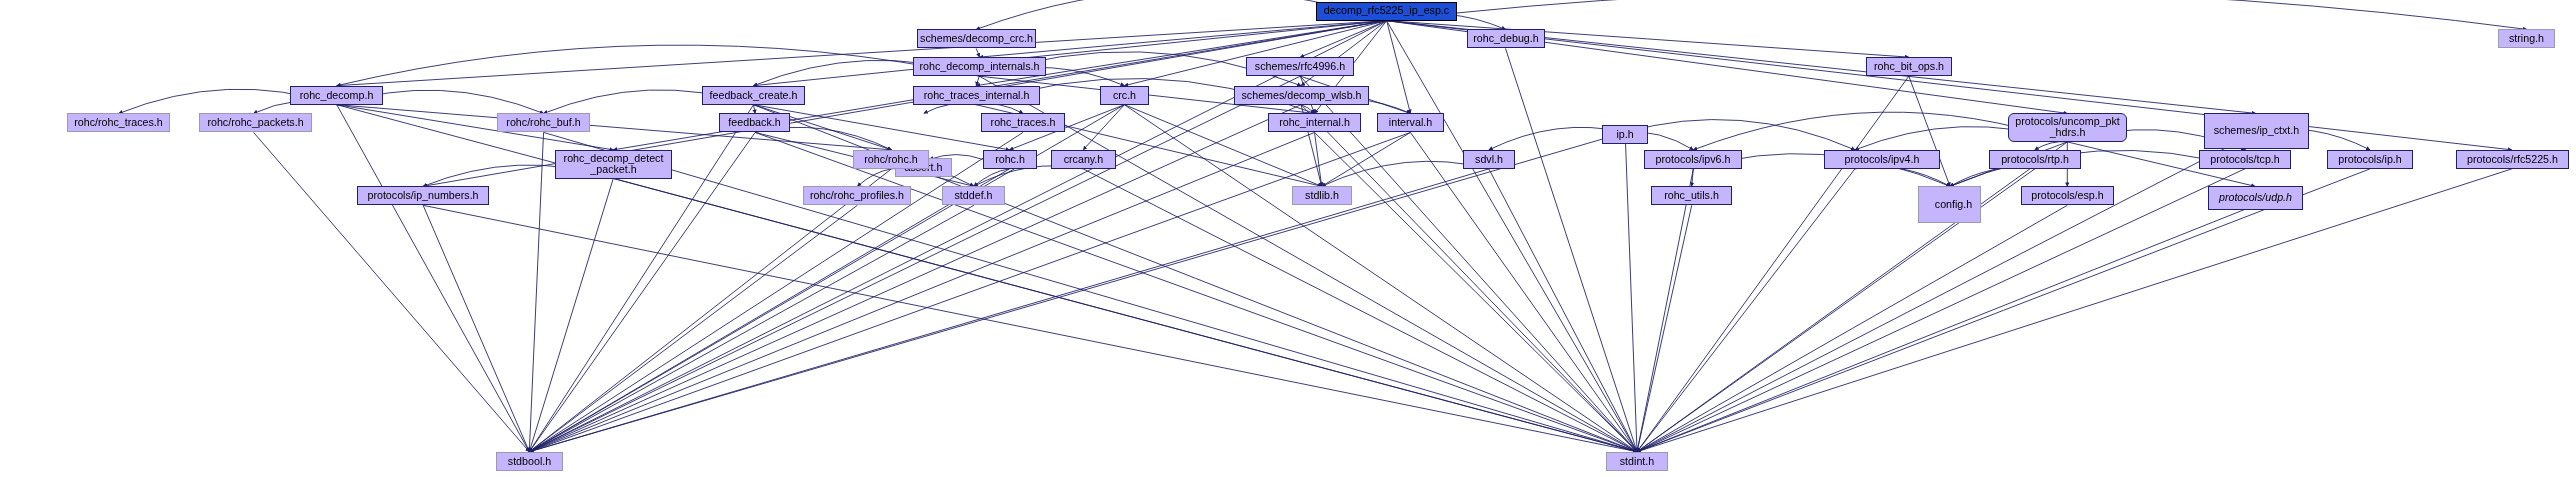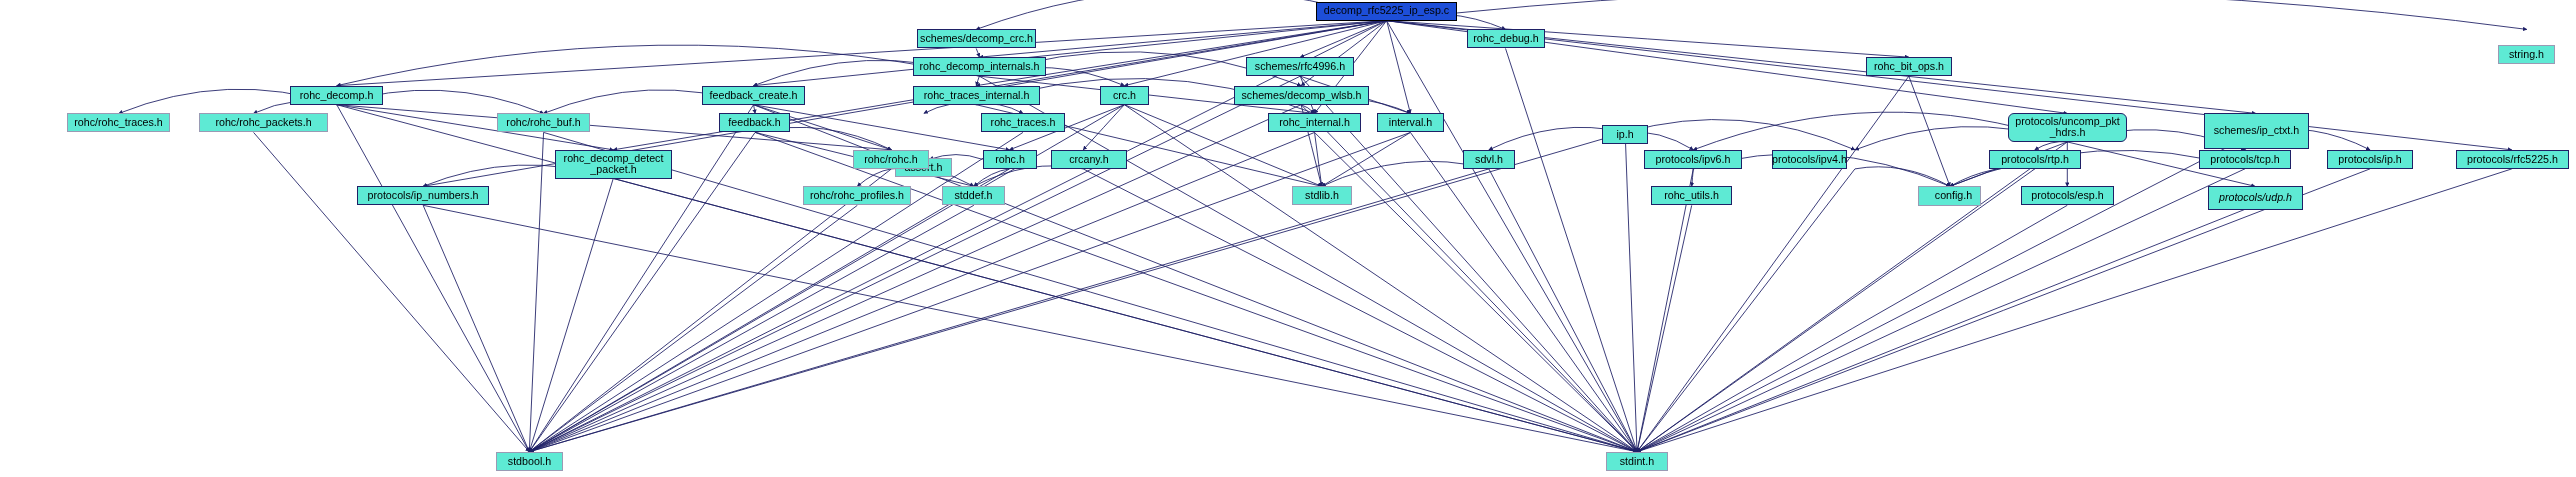--- a/index.html
+++ b/index.html
@@ -7,21 +7,21 @@
   #graph{position:relative;width:2576px;height:478px;background:#ffffff;overflow:hidden;}
   #edges{position:absolute;left:0;top:0;width:2576px;height:478px;pointer-events:none;}
   .node{
     position:absolute;
     box-sizing:border-box;
     display:flex;
     align-items:center;
     justify-content:center;
     text-align:center;
     border:0.8px solid #1f2066;
-    background:#5eead4;
+    background:#c4b5fd;
     color:#000000;
     font-size:10.7px;
     line-height:1.05;
     white-space:pre-line;
     letter-spacing:0px;
   }
   .node.root{ background:#1d4ed8; border-color:#000000; }
   .node.faint{ border-color:#9a9ab4; }
 </style>
 </head>
@@ -158,58 +158,58 @@
         <path d="M 1082 259 Q 875 414.5 668 570" marker-end="url(#arrow)" stroke="#1f2066" fill="none" stroke-width="1.1"></path>
         <path d="M 1229 259 Q 948.5 414.5 668 570" marker-end="url(#arrow)" stroke="#1f2066" fill="none" stroke-width="1.1"></path>
         <path d="M 1236 96 Q 1651 333 2066 570" marker-end="url(#arrow)" stroke="#1f2066" fill="none" stroke-width="1.1"></path>
         <path d="M 1900 61 Q 1983 315.5 2066 570" marker-end="url(#arrow)" stroke="#1f2066" fill="none" stroke-width="1.1"></path>
       </g>
   </svg>
   <div id="nodes">
       <div class="node root" style="left: 1316px; top: 1.6px; width: 141px; height: 19px;">decomp_rfc5225_ip_esp.c</div>
       <div class="node" style="left: 917px; top: 29px; width: 119px; height: 19px;">schemes/decomp_crc.h</div>
       <div class="node" style="left: 1467px; top: 29px; width: 78px; height: 19px;">rohc_debug.h</div>
-      <div class="node faint" style="left: 2498px; top: 29px; width: 57px; height: 19px; margin-top: 16px;">string.h</div>
+      <div class="node faint" style="left: 2498px; top: 29px; width: 57px; height: 19px;">string.h</div>
       <div class="node" style="left: 913px; top: 57px; width: 133px; height: 19px;">rohc_decomp_internals.h</div>
       <div class="node" style="left: 1246px; top: 57px; width: 108px; height: 19px;">schemes/rfc4996.h</div>
       <div class="node" style="left: 1866px; top: 57px; width: 86px; height: 19px;">rohc_bit_ops.h</div>
       <div class="node" style="left: 290px; top: 86px; width: 93px; height: 19px;">rohc_decomp.h</div>
       <div class="node" style="left: 702px; top: 86px; width: 103px; height: 19px;">feedback_create.h</div>
       <div class="node" style="left: 913px; top: 86px; width: 127px; height: 19px;">rohc_traces_internal.h</div>
       <div class="node" style="left: 1100px; top: 86px; width: 49px; height: 19px;">crc.h</div>
       <div class="node" style="left: 1234px; top: 86px; width: 135px; height: 19px;">schemes/decomp_wlsb.h</div>
       <div class="node" style="left: 2008px; top: 113px; width: 119px; height: 28.5px; border-radius: 6px;">protocols/uncomp_pkt
 _hdrs.h</div>
       <div class="node" style="left: 2204px; top: 113px; width: 105px; height: 36px;">schemes/ip_ctxt.h</div>
       <div class="node faint" style="left: 67px; top: 113px; width: 103px; height: 19px;">rohc/rohc_traces.h</div>
-      <div class="node faint" style="left: 199px; top: 113px; width: 129px; height: 19px;">rohc/rohc_packets.h</div>
+      <div class="node faint" style="left: 199px; top: 113px; width: 113px; height: 19px;">rohc/rohc_packets.h</div>
       <div class="node faint" style="left: 497px; top: 113px; width: 93px; height: 19px;">rohc/rohc_buf.h</div>
       <div class="node" style="left: 719px; top: 113px; width: 71px; height: 19px;">feedback.h</div>
       <div class="node faint" style="left: 895px; top: 113px; width: 57px; height: 19px; margin-top: 45px;">assert.h</div>
       <div class="node" style="left: 981px; top: 113px; width: 84px; height: 19px;">rohc_traces.h</div>
       <div class="node" style="left: 1268px; top: 113px; width: 93px; height: 19px;">rohc_internal.h</div>
       <div class="node" style="left: 1377px; top: 113px; width: 67px; height: 19px;">interval.h</div>
       <div class="node" style="left: 1602px; top: 113px; width: 46px; height: 19px; margin-top: 12px;">ip.h</div>
       <div class="node" style="left: 2456px; top: 150px; width: 113px; height: 19px;">protocols/rfc5225.h</div>
       <div class="node" style="left: 555px; top: 150px; width: 117px; height: 28.5px;">rohc_decomp_detect
 _packet.h</div>
       <div class="node faint" style="left: 853px; top: 150px; width: 76px; height: 19px;">rohc/rohc.h</div>
       <div class="node" style="left: 983px; top: 150px; width: 54px; height: 19px;">rohc.h</div>
-      <div class="node" style="left: 1051px; top: 150px; width: 76px; height: 19px;">crcany.h</div>
+      <div class="node" style="left: 1051px; top: 150px; width: 65px; height: 19px;">crcany.h</div>
       <div class="node" style="left: 1463px; top: 150px; width: 52px; height: 19px;">sdvl.h</div>
       <div class="node" style="left: 1644px; top: 150px; width: 98px; height: 19px;">protocols/ipv6.h</div>
-      <div class="node" style="left: 1772px; top: 150px; width: 75px; height: 19px;">protocols/ipv4.h</div>
+      <div class="node" style="left: 1824px; top: 150px; width: 116px; height: 19px;">protocols/ipv4.h</div>
       <div class="node" style="left: 1989px; top: 150px; width: 92px; height: 19px;">protocols/rtp.h</div>
       <div class="node" style="left: 2199px; top: 150px; width: 92px; height: 19px;">protocols/tcp.h</div>
       <div class="node" style="left: 2327px; top: 150px; width: 86px; height: 19px;">protocols/ip.h</div>
       <div class="node" style="left: 357px; top: 186px; width: 132px; height: 19px;">protocols/ip_numbers.h</div>
       <div class="node faint" style="left: 803px; top: 186px; width: 108px; height: 19px;">rohc/rohc_profiles.h</div>
       <div class="node faint" style="left: 942px; top: 186px; width: 63px; height: 19px;">stddef.h</div>
       <div class="node faint" style="left: 1292px; top: 186px; width: 60px; height: 19px;">stdlib.h</div>
       <div class="node" style="left: 1651px; top: 186px; width: 81px; height: 19px;">rohc_utils.h</div>
-      <div class="node faint" style="left: 1918px; top: 186px; width: 63px; height: 20px; padding-left: 8px;">config.h</div>
+      <div class="node faint" style="left: 1918px; top: 186px; width: 63px; height: 37px; padding-left: 8px;">config.h</div>
       <div class="node" style="left: 2021px; top: 186px; width: 93px; height: 19px;">protocols/esp.h</div>
       <div class="node" style="left: 2208px; top: 186px; width: 95px; height: 24px; font-style: italic;">protocols/udp.h</div>
       <div class="node faint" style="left: 496px; top: 452px; width: 67px; height: 19px;">stdbool.h</div>
       <div class="node faint" style="left: 1606px; top: 452px; width: 62px; height: 19px;">stdint.h</div>
     </div>
 </div>
 
 
 </body></html>

